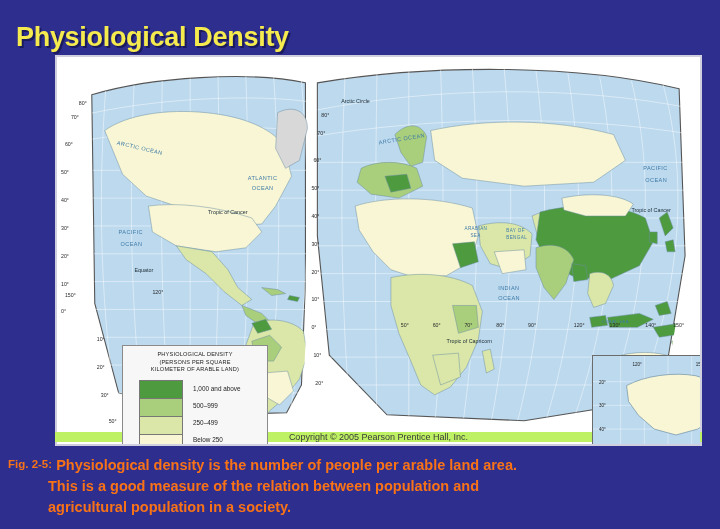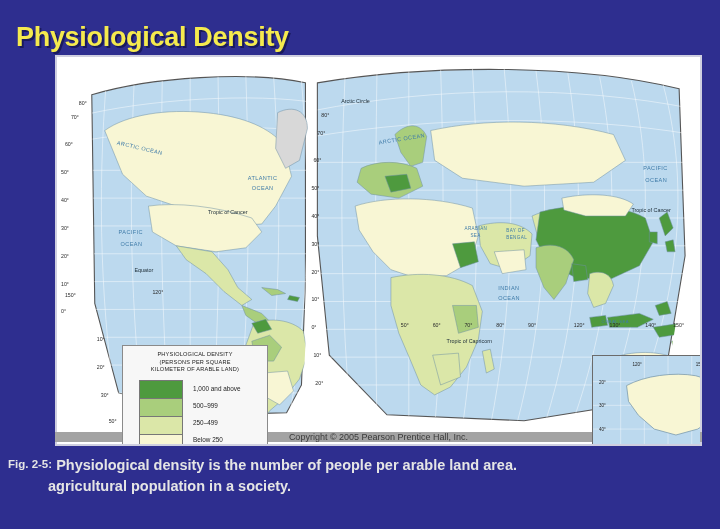--- a/index.html
+++ b/index.html
@@ -23,26 +23,26 @@
     background:#ffffff;
     border:2px solid #cfcfe0;
     box-sizing:border-box;
     overflow:hidden;
   }
   #map-canvas{position:absolute;inset:0;}
   
   #copyright{
     position:absolute;left:55px;top:432px;width:647px;
     text-align:center;font-size:9px;color:#3a3a3a;
-    background:#a3a3a3;
+    background:#bef264;
   }
   
   #caption{
     position:absolute;left:8px;top:454px;width:706px;
-    color:#e5e5e5;font-size:14.5px;font-weight:bold;line-height:21px;
+    color:#f97316;font-size:14.5px;font-weight:bold;line-height:21px;
   }
   #caption .figlabel{font-size:11.5px;font-weight:bold;vertical-align:2px;}
   #caption .ctext{display:inline;}
   #caption .l2,#caption .l3{display:block;margin-left:40px;}
   
   #legend-box{
     position:absolute;left:65px;top:288px;width:146px;height:128px;
     background:#f7f7f7;border:1px solid #8a8a8a;
     box-sizing:border-box;padding:5px 4px 4px 4px;
     font-size:5.6px;color:#1c1c1c;
@@ -335,14 +335,15 @@
     </svg>
   </div>
 
 </div>
 
 <div id="copyright">Copyright © 2005 Pearson Prentice Hall, Inc.</div>
 
 <div id="caption">
   <span class="figlabel">Fig. 2-5:</span>
   <span class="ctext">Physiological density is the number of people per arable land area.</span>
+  <span class="l2">This is a good measure of the relation between population and</span>
   <span class="l3">agricultural population in a society.</span>
 </div>
 
 </body></html>

